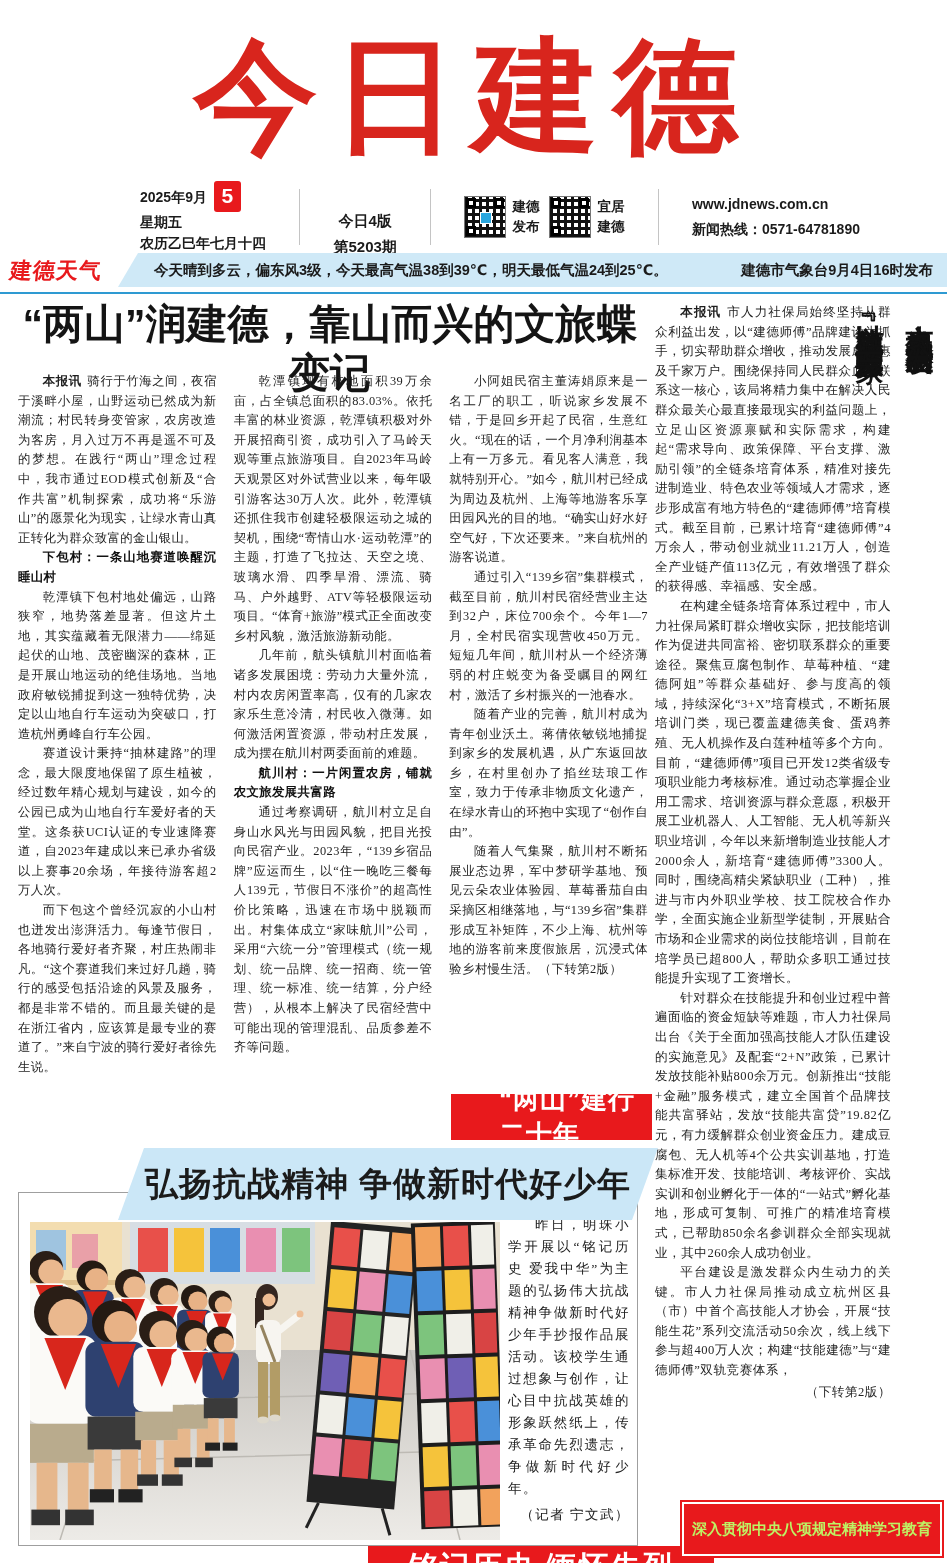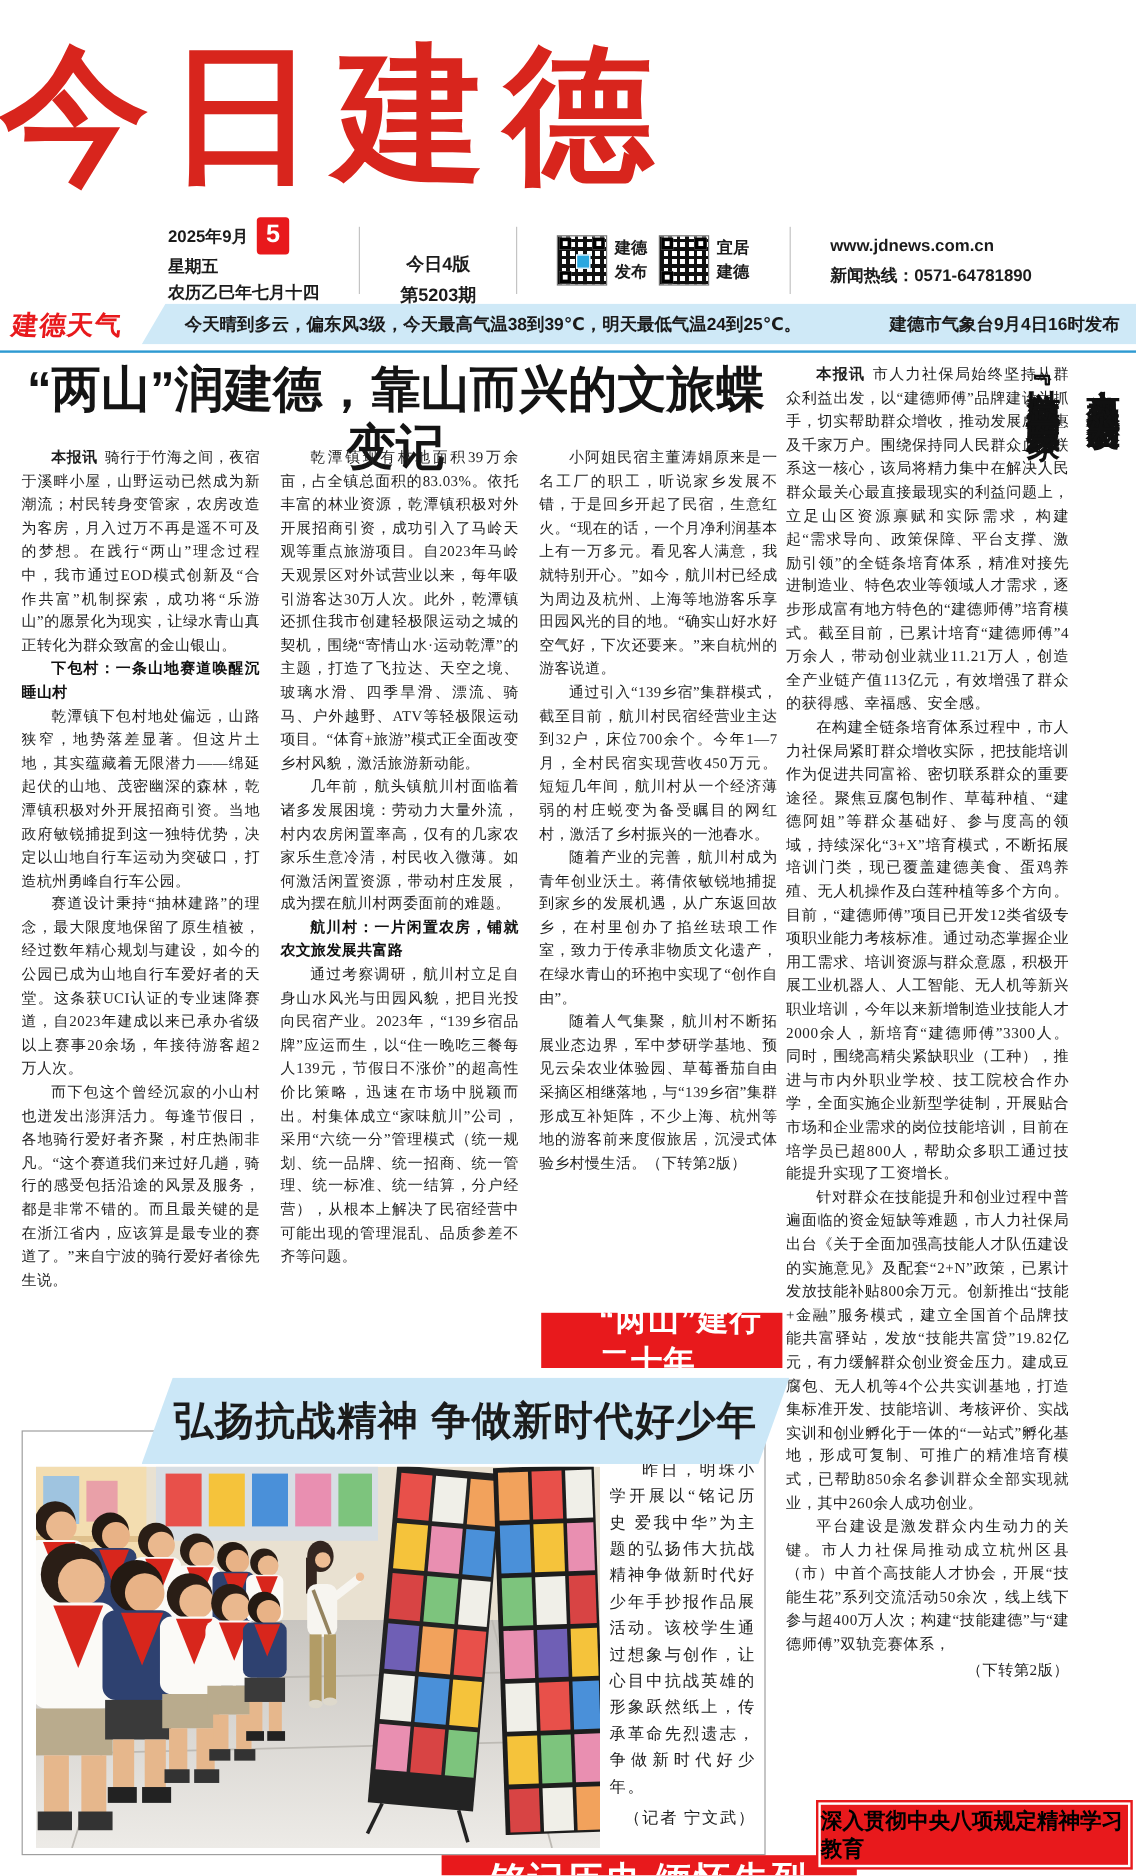--- a/index.html
+++ b/index.html
@@ -1,21 +1,21 @@
 <!DOCTYPE html>
 <html><head>
 <meta charset="utf-8">
 <style>
   * { margin:0; padding:0; box-sizing:border-box; }
   html,body { background:#ffffff; }
   body { font-family:"Liberation Sans","DejaVu Sans",sans-serif; }
   .page { position:relative; width:947px; height:1563px; margin:0 auto; background:#fff; overflow:hidden; }
 
   
-  .masthead { position:absolute; top:18px; left:0; width:100%; text-align:left;
+  .masthead { position:absolute; top:18px; left:0; width:100%; text-align:center;
     font-family:"DejaVu Serif","Liberation Serif",serif; font-weight:900;
     font-size:124px; line-height:1.25; color:#d8251d; letter-spacing:16px; }
 
   
   .info-row { position:absolute; top:186px; left:140px; width:720px; height:62px;
     display:flex; align-items:center; justify-content:space-between; color:#1b1b1b; }
   .vsep { width:1px; height:56px; background:#c4c4c4; }
   .date-block { font-size:14px; font-weight:600; line-height:1.45; }
   .date-top { display:flex; align-items:center; gap:7px; }
   .day-box { width:27px; height:31px; background:#e8191c; color:#fff; font-weight:900;
@@ -59,21 +59,21 @@
 
   
   .badge-two-mountains { position:absolute; left:451px; top:1094px; width:201px; height:46px;
     background:#e8191c; color:#fff; font-weight:900; font-size:26px;
     display:flex; align-items:center; justify-content:center; letter-spacing:1px;padding-left:48px; }
   .badge-memory { position:absolute; left:368px; top:1546px; width:346px; height:42px;
     background:#e8191c; color:#fff; font-weight:900; font-size:30px;
     display:flex; align-items:center; justify-content:center; letter-spacing:2px; z-index:6; }
   .banner-campaign { position:absolute; left:682px; top:1502px; width:260px; height:54px;
     background:#e8191c; border:2px solid #fff; box-shadow:0 0 0 2px #e8191c;
-    color:#000000; font-weight:900; font-size:18px; display:flex; align-items:center; justify-content:center;
+    color:#bef264; font-weight:900; font-size:15px; display:flex; align-items:center; justify-content:center;
     letter-spacing:0; z-index:6; }
 
   
   .right-art { position:absolute; left:655px; top:303px; width:236px; height:1192px; overflow:hidden;
     font-family:"Liberation Serif","DejaVu Serif",serif;
     font-size:12.6px; line-height:19.6px; letter-spacing:0.5px; color:#1f1f1f; text-align:justify; }
   .continuation { text-align:right; text-indent:0; margin-top:2px; }
 
   
   .vert-headline { position:absolute; left:894px; top:302px; height:1000px; width:50px;
@@ -161,21 +161,21 @@
   <div class="weather-rule"></div>
 
   <div class="main-headline">“两山”润建德，靠山而兴的文旅蝶变记</div>
 
   <div class="art-cols">
 
       <p class="para"><b class="plabel">本报讯</b><span>骑行于竹海之间，夜宿于溪畔小屋，山野运动已然成为新潮流；村民转身变管家，农房改造为客房，月入过万不再是遥不可及的梦想。在践行“两山”理念过程中，我市通过EOD模式创新及“合作共富”机制探索，成功将“乐游山”的愿景化为现实，让绿水青山真正转化为群众致富的金山银山。</span></p>
 
       <p class="para subhead"><span>下包村：一条山地赛道唤醒沉睡山村</span></p>
 
-      <p class="para"><span>乾潭镇下包村地处偏远，山路狭窄，地势落差显著。但这片土地，其实蕴藏着无限潜力——绵延起伏的山地、茂密幽深的森林，乾潭镇积极对外开展招商引资。当地政府敏锐捕捉到这一独特优势，决定以山地自行车运动为突破口，打造杭州勇峰自行车公园。</span></p>
+      <p class="para"><span>乾潭镇下包村地处偏远，山路狭窄，地势落差显著。但这片土地，其实蕴藏着无限潜力——绵延起伏的山地、茂密幽深的森林，正是开展山地运动的绝佳场地。当地政府敏锐捕捉到这一独特优势，决定以山地自行车运动为突破口，打造杭州勇峰自行车公园。</span></p>
 
       <p class="para"><span>赛道设计秉持“抽林建路”的理念，最大限度地保留了原生植被，经过数年精心规划与建设，如今的公园已成为山地自行车爱好者的天堂。这条获UCI认证的专业速降赛道，自2023年建成以来已承办省级以上赛事20余场，年接待游客超2万人次。</span></p>
 
       <p class="para"><span>而下包这个曾经沉寂的小山村也迸发出澎湃活力。每逢节假日，各地骑行爱好者齐聚，村庄热闹非凡。“这个赛道我们来过好几趟，骑行的感受包括沿途的风景及服务，都是非常不错的。而且最关键的是在浙江省内，应该算是最专业的赛道了。”来自宁波的骑行爱好者徐先生说。</span></p>
 
 
       <p class="para"><span>乾潭镇现有林地面积39万余亩，占全镇总面积的83.03%。依托丰富的林业资源，乾潭镇积极对外开展招商引资，成功引入了马岭天观等重点旅游项目。自2023年马岭天观景区对外试营业以来，每年吸引游客达30万人次。此外，乾潭镇还抓住我市创建轻极限运动之城的契机，围绕“寄情山水·运动乾潭”的主题，打造了飞拉达、天空之境、玻璃水滑、四季旱滑、漂流、骑马、户外越野、ATV等轻极限运动项目。“体育+旅游”模式正全面改变乡村风貌，激活旅游新动能。</span></p>
 
       <p class="para"><span>几年前，航头镇航川村面临着诸多发展困境：劳动力大量外流，村内农房闲置率高，仅有的几家农家乐生意冷清，村民收入微薄。如何激活闲置资源，带动村庄发展，成为摆在航川村两委面前的难题。</span></p>
 

